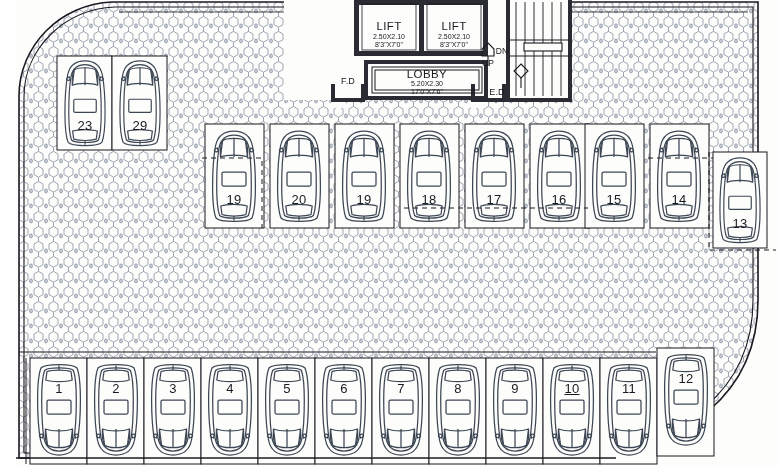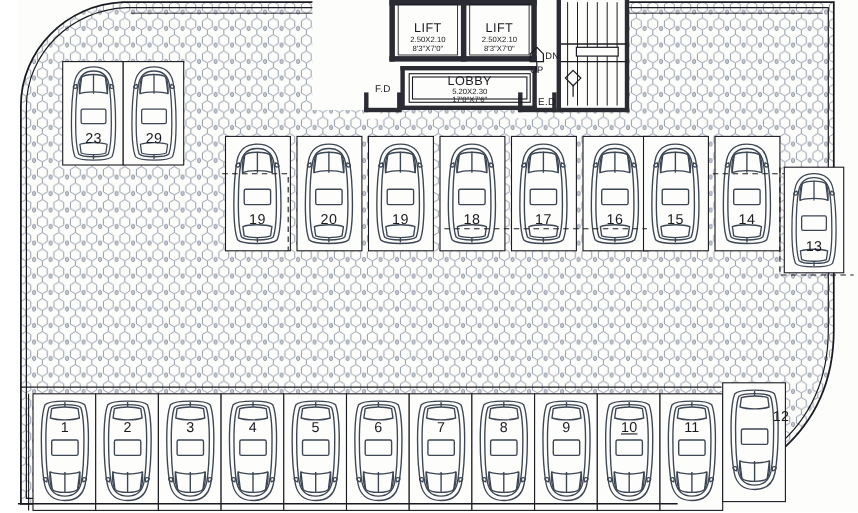--- a/index.html
+++ b/index.html
@@ -298,15 +298,15 @@
   <div class="lbl bay-num" style="left:131px;top:381px;width:52px;">3</div>
   <div class="lbl bay-num" style="left:188px;top:381px;width:52px;">4</div>
   <div class="lbl bay-num" style="left:245px;top:381px;width:52px;">5</div>
   <div class="lbl bay-num" style="left:302px;top:381px;width:52px;">6</div>
   <div class="lbl bay-num" style="left:359px;top:381px;width:52px;">7</div>
   <div class="lbl bay-num" style="left:416px;top:381px;width:52px;">8</div>
   <div class="lbl bay-num" style="left:473px;top:381px;width:52px;">9</div>
   <div class="lbl bay-num" style="left:530px;top:381px;width:52px;text-decoration:underline;">10</div>
   <div class="lbl bay-num" style="left:587px;top:381px;width:52px;">11</div>
 
-  <div class="lbl bay-num" style="left:668px;top:371px;width:52px;">12</div>
+  <div class="lbl bay-num" style="left:644px;top:371px;width:52px;">12</div>
 
 </div>
 
 </body></html>

